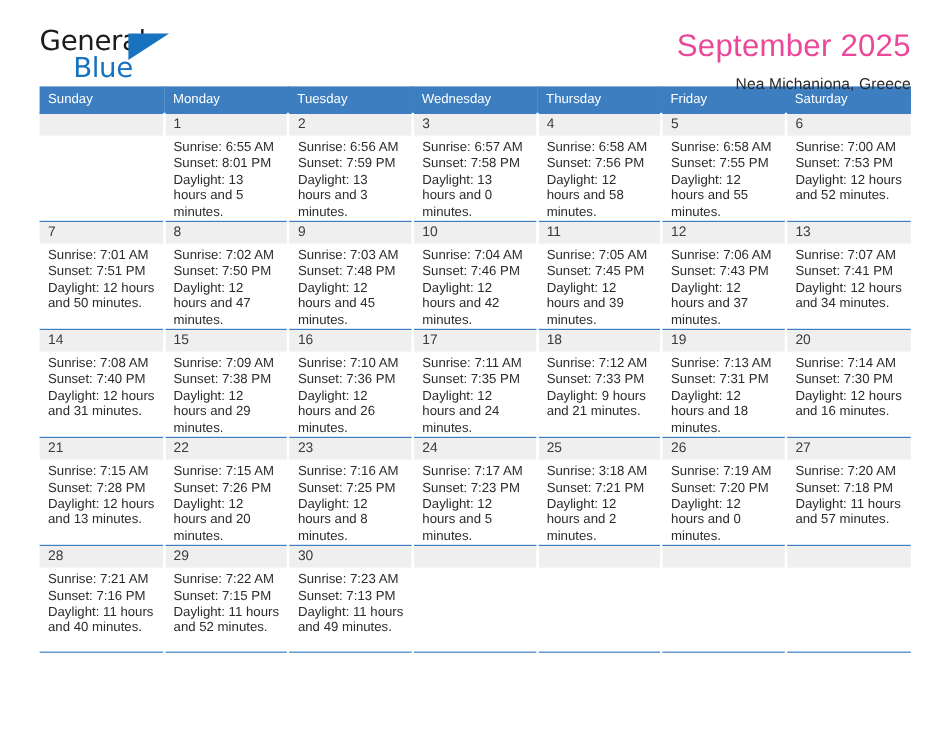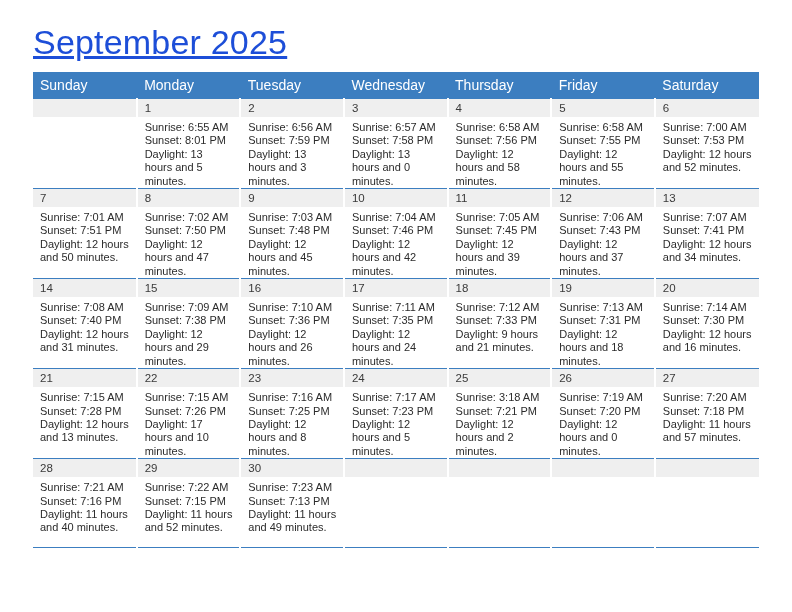--- a/index.html
+++ b/index.html
@@ -62,44 +62,43 @@
     width: 0;
     height: 0;
     border-left: 34px solid #1773c0;
     border-bottom: 22px solid transparent;
   }
   .titleblock {
     text-align: right;
     padding-top: 2px;
   }
   .cal-title {
-    font-size: 34px;
+    font-size: 26px;
     font-weight: normal;
-    color: #1d4ed8;
+    color: #ec4899;
     line-height: 1.1;
     letter-spacing: 0.2px;
-    text-decoration: underline;
   }
   .cal-sub {
     font-size: 13px;
     color: #2a2a2a;
     margin-top: 9px;
     letter-spacing: 0.1px;
   }
 
   
   .calendar {
     width: 726px;
     border-collapse: collapse;
     table-layout: fixed;
   }
   .calendar th {
     background: #3c7ec0;
     color: #ffffff;
-    font-size: 14px;
+    font-size: 11px;
     font-weight: normal;
     text-align: left;
     padding: 5px 0 5px 7px;
     height: 19px;
     box-sizing: border-box;
     border-right: 1px solid #3c7ec0;
   }
   .calendar td {
     vertical-align: top;
     padding: 0;
@@ -132,22 +131,28 @@
   }
   .info div { white-space: nowrap; }
   .info .wrap { white-space: normal; }
 </style>
 </head>
 <body>
 
 <div class="page">
 
   <div class="topbar">
+    <div class="logo">
+      <span class="logo-general">General</span>
+      <span class="logo-tri"></span>
+      <span class="logo-blue">Blue</span>
+    </div>
     <div class="titleblock">
       <div class="cal-title">September 2025</div>
+      <div class="cal-sub">Nea Michaniona, Greece</div>
     </div>
   </div>
 
   <table class="calendar">
     <thead>
       <tr>
         <th>Sunday</th>
         <th>Monday</th>
         <th>Tuesday</th>
         <th>Wednesday</th>
@@ -378,21 +383,21 @@
                 <div class="wrap">Daylight: 12 hours and 13 minutes.</div>
               </div>
             </div>
           </td>
           <td>
             <div class="cell">
               <div class="daynum">22</div>
               <div class="info">
                 <div>Sunrise: 7:15 AM</div>
                 <div>Sunset: 7:26 PM</div>
-                <div class="wrap">Daylight: 17 hours and 10 minutes.</div>
+                <div class="wrap">Daylight: 12 hours and 20 minutes.</div>
               </div>
             </div>
           </td>
           <td>
             <div class="cell">
               <div class="daynum">23</div>
               <div class="info">
                 <div>Sunrise: 7:16 AM</div>
                 <div>Sunset: 7:25 PM</div>
                 <div class="wrap">Daylight: 12 hours and 8 minutes.</div>

